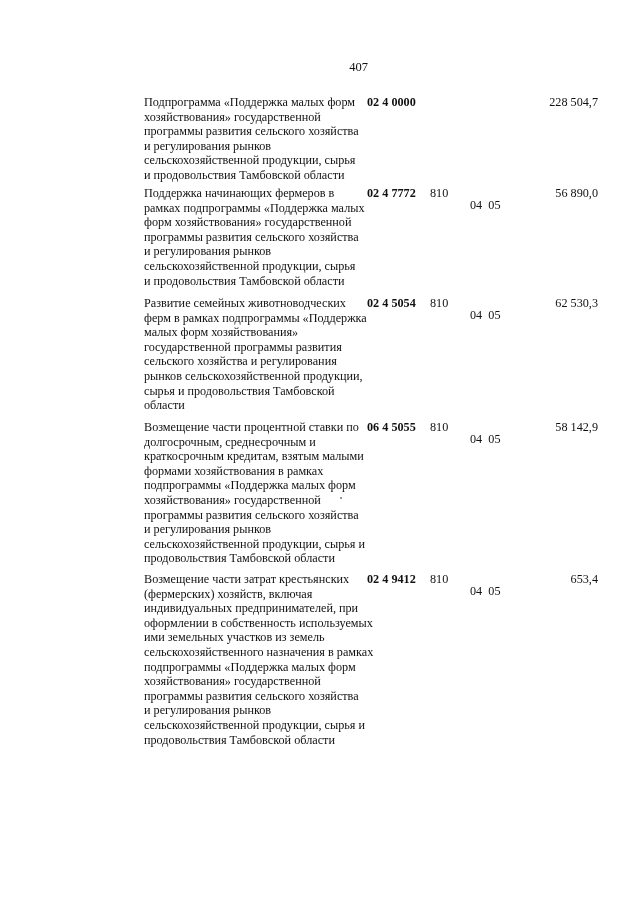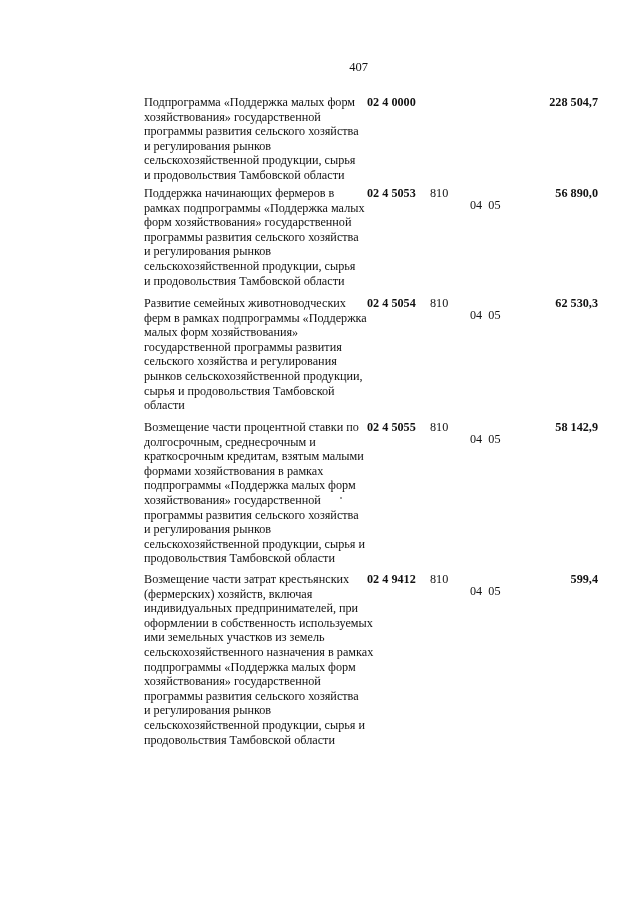--- a/index.html
+++ b/index.html
@@ -10,21 +10,21 @@
     }
     .page-number {
       position: absolute; top: 60px; left: 0; width: 640px;
       text-align: center; font-size: 12.5px; padding-left: 77px; box-sizing: border-box;
     }
     .row { position: absolute; left: 96px; width: 510px; }
     .desc { position: absolute; left: 0; top: 0; width: 262px; white-space: pre-line; margin-left: 48px; }
     .code { position: absolute; left: 271px; top: 0; white-space: nowrap; font-weight: bold; }
     .vr { position: absolute; left: 334px; top: 0; text-align: right; }
     .sec { position: absolute; left: 374px; top: 12px; white-space: pre; }
-    .amount { position: absolute; right: 8px; top: 0; text-align: right; white-space: nowrap; font-weight: bold; }
+    .amount { position: absolute; right: 8px; top: 0; text-align: right; white-space: nowrap; }
     .dot { position: absolute; left: 340px; top: 497px; width: 2px; height: 2px; background: #777; border-radius: 1px; }
   </style>
 </head>
 <body>
 
 <div class="page-number">407</div>
 
 <div class="row" style="top:95px;">
   <div class="desc">Подпрограмма «Поддержка малых форм
 хозяйствования» государственной
@@ -39,21 +39,21 @@
 </div>
 
 <div class="row" style="top:186px;">
   <div class="desc">Поддержка начинающих фермеров в
 рамках подпрограммы «Поддержка малых
 форм хозяйствования» государственной
 программы развития сельского хозяйства
 и регулирования рынков
 сельскохозяйственной продукции, сырья
 и продовольствия Тамбовской области</div>
-  <div class="code">02 4 5053</div>
+  <div class="code">02 4 7772</div>
   <div class="vr">810</div>
   <div class="sec">04  05</div>
   <div class="amount">56 890,0</div>
 </div>
 
 <div class="row" style="top:296px;">
   <div class="desc">Развитие семейных животноводческих
 ферм в рамках подпрограммы «Поддержка
 малых форм хозяйствования»
 государственной программы развития
@@ -71,21 +71,21 @@
   <div class="desc">Возмещение части процентной ставки по
 долгосрочным, среднесрочным и
 краткосрочным кредитам, взятым малыми
 формами хозяйствования в рамках
 подпрограммы «Поддержка малых форм
 хозяйствования» государственной
 программы развития сельского хозяйства
 и регулирования рынков
 сельскохозяйственной продукции, сырья и
 продовольствия Тамбовской области</div>
-  <div class="code">02 4 5055</div>
+  <div class="code">06 4 5055</div>
   <div class="vr">810</div>
   <div class="sec">04  05</div>
   <div class="amount">58 142,9</div>
 </div>
 
 <div class="row" style="top:572px;">
   <div class="desc">Возмещение части затрат крестьянских
 (фермерских) хозяйств, включая
 индивидуальных предпринимателей, при
 оформлении в собственность используемых
@@ -93,16 +93,16 @@
 сельскохозяйственного назначения в рамках
 подпрограммы «Поддержка малых форм
 хозяйствования» государственной
 программы развития сельского хозяйства
 и регулирования рынков
 сельскохозяйственной продукции, сырья и
 продовольствия Тамбовской области</div>
   <div class="code">02 4 9412</div>
   <div class="vr">810</div>
   <div class="sec">04  05</div>
-  <div class="amount">599,4</div>
+  <div class="amount">653,4</div>
 </div>
 
 <div class="dot"></div>
 
 </body></html>

